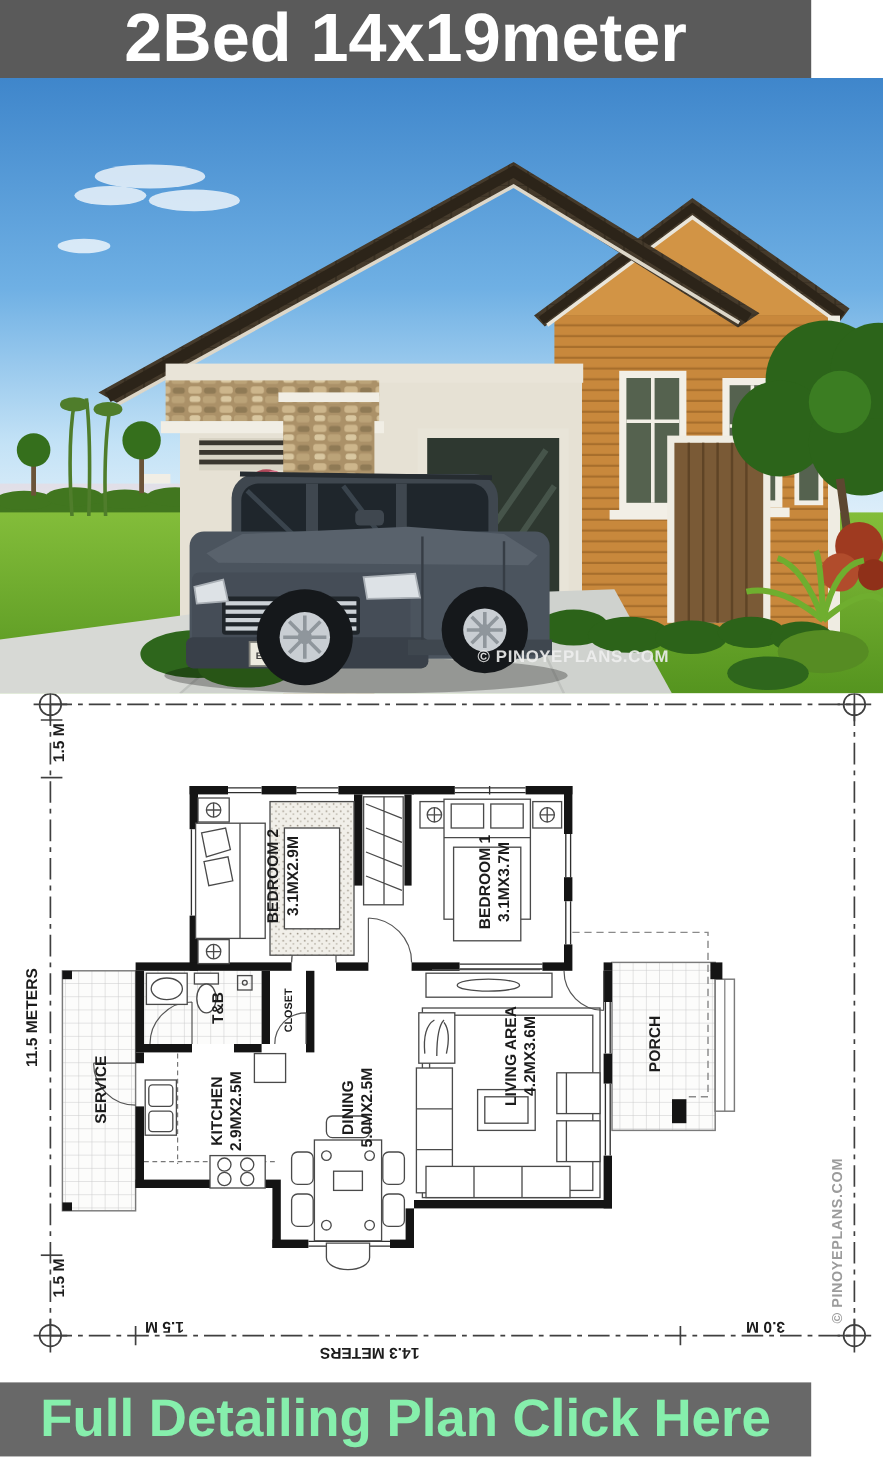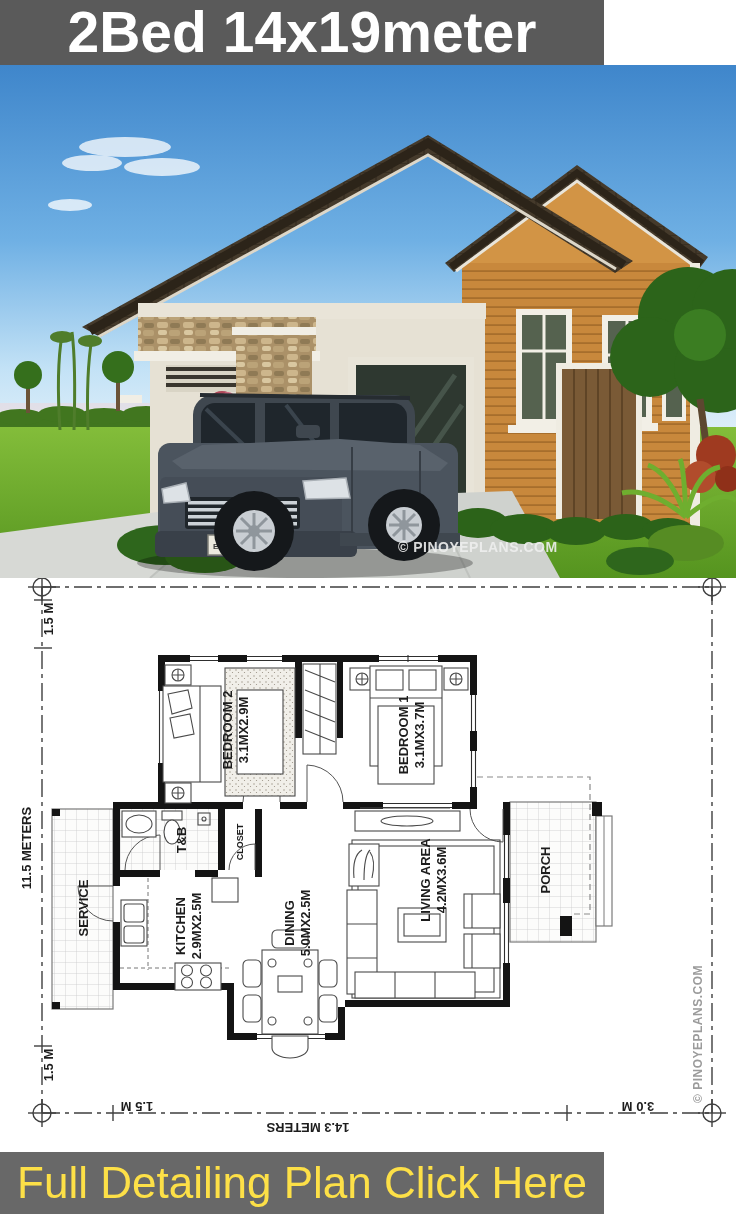--- a/index.html
+++ b/index.html
@@ -1,22 +1,22 @@
 <!DOCTYPE html>
 <html><head>
 <meta charset="utf-8">
 <style>
   html,body{margin:0;padding:0;background:#ffffff;}
   .page{position:relative;width:736px;height:1214px;overflow:hidden;background:#ffffff;
         font-family:"Liberation Sans",sans-serif;}
-  .banner{position:absolute;left:0;width:604px;display:flex;align-items:center;justify-content:center;}
+  .banner{position:absolute;left:0;width:676px;display:flex;align-items:center;justify-content:center;}
   .banner-top{top:0;height:65px;background:#5a5a5a;}
   .banner-top h1{margin:0;font-size:57px;font-weight:bold;color:#ffffff;letter-spacing:0px;line-height:1;}
   .banner-bottom{top:1152px;height:62px;background:#686868;cursor:pointer;}
-  .banner-bottom span{font-size:44px;font-weight:normal;color:#fde047;line-height:1;}
+  .banner-bottom span{font-size:44px;font-weight:bold;color:#86efac;line-height:1;}
   .photo{position:absolute;top:65px;left:0;width:736px;height:513px;}
   .plan{position:absolute;top:578px;left:0;width:736px;height:574px;background:#ffffff;}
   svg{display:block;}
   .wall{fill:#141414;}
   .thin{stroke:#2e2e2e;stroke-width:1.1;fill:none;}
   .furn{stroke:#4a4a4a;stroke-width:1.1;fill:#ffffff;}
   .furnNF{stroke:#4a4a4a;stroke-width:1.1;fill:none;}
   .dimline{stroke:#3f3f3f;stroke-width:1.4;fill:none;stroke-dasharray:18 5 4 5;}
   .tick{stroke:#3f3f3f;stroke-width:1.4;}
   .marker{stroke:#3f3f3f;stroke-width:1.4;fill:none;}

